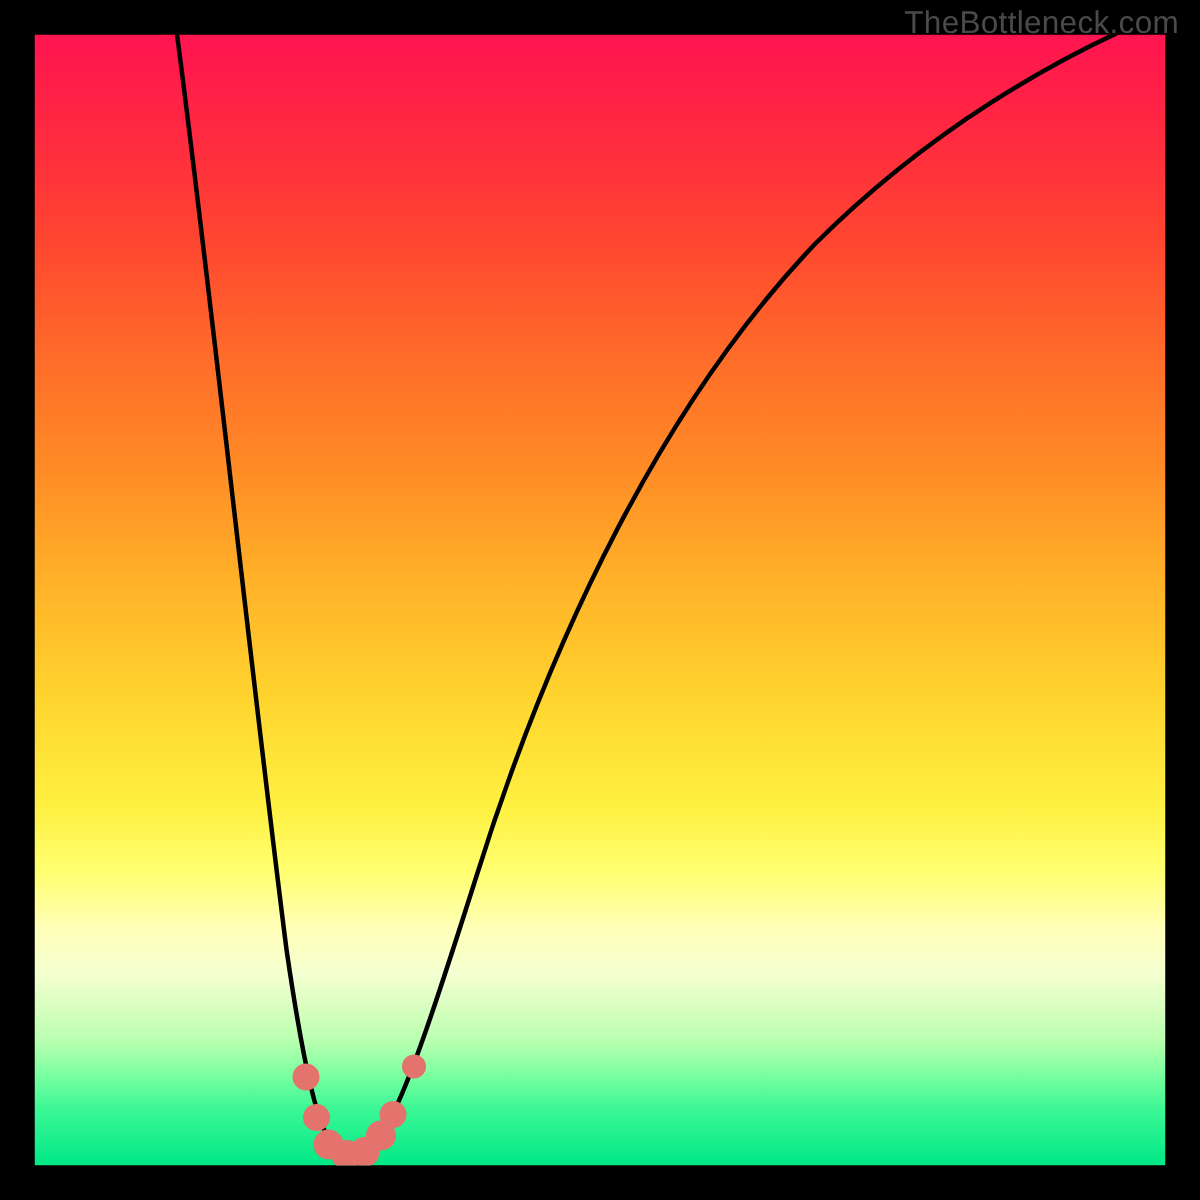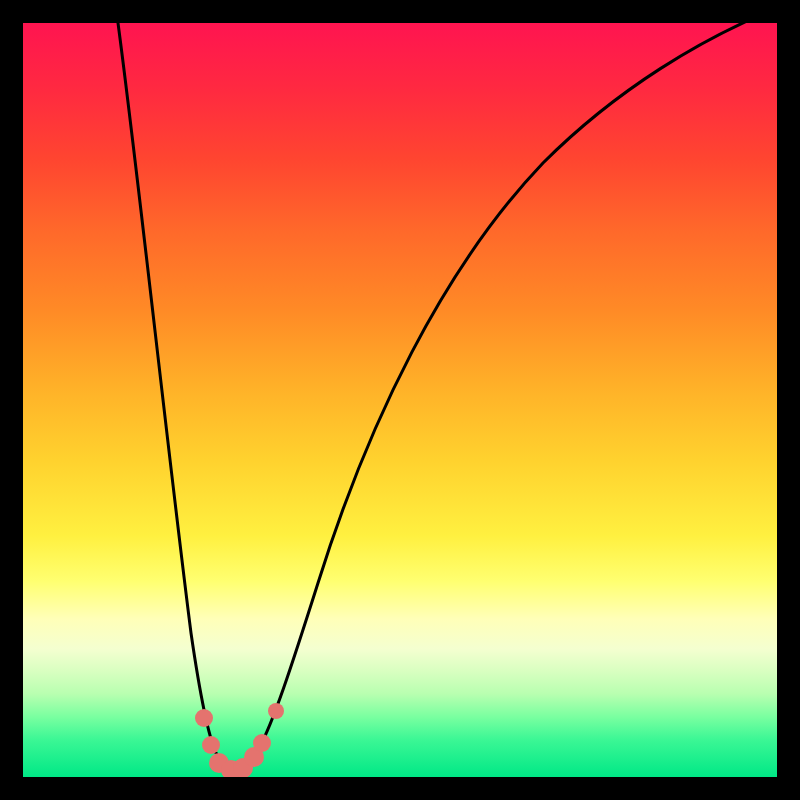--- a/index.html
+++ b/index.html
@@ -67,20 +67,21 @@
     top: 0;
     width: 100%;
     height: 100%;
     overflow: visible;
   }
 </style>
 </head>
 <body>
 <div class="outer">
 
+  <div class="watermark">TheBottleneck.com</div>
 
   <div class="plot-frame">
     <div class="gradient-bg"></div>
 
     <svg class="curves" viewBox="0 0 754 754" preserveAspectRatio="none">
 
       <path d="M 95 0
                C 115 150, 145 430, 168 610
                C 176 665, 184 710, 193 730
                C 198 740, 204 745, 212 745

